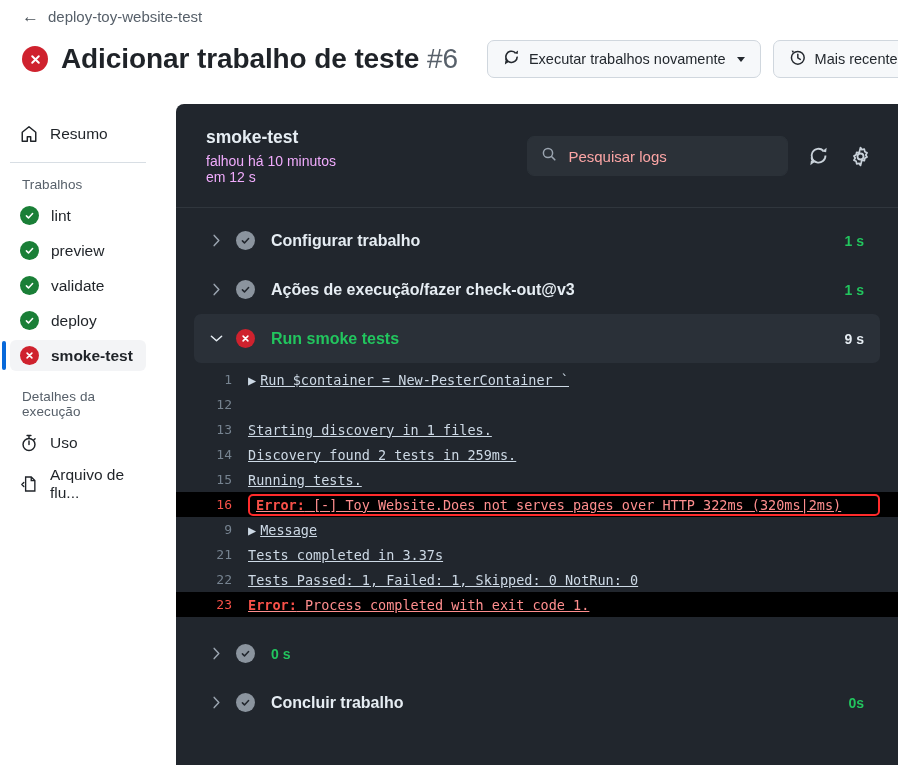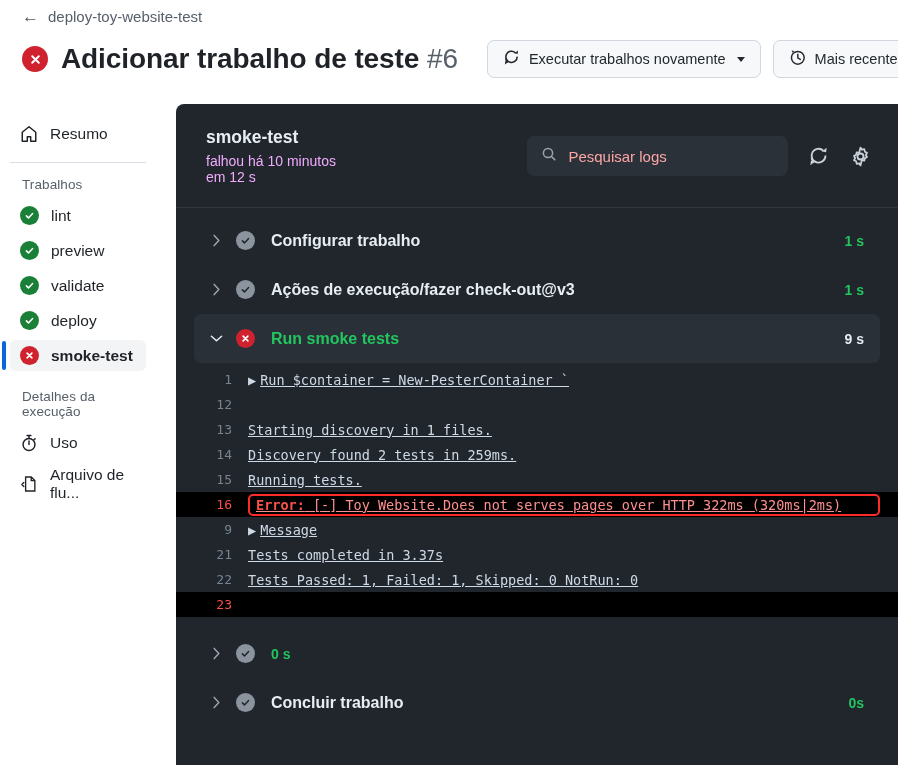--- a/index.html
+++ b/index.html
@@ -411,20 +411,21 @@
       <div class="log-line">
         <span class="ln">21</span>
         <span class="txt">Tests completed in 3.37s</span>
       </div>
       <div class="log-line">
         <span class="ln">22</span>
         <span class="txt">Tests Passed: 1, Failed: 1, Skipped: 0 NotRun: 0</span>
       </div>
       <div class="log-line err">
         <span class="ln">23</span>
+        <span class="txt"><span class="kw">Error:</span><span> Process completed with exit code 1.</span></span>
       </div>
     </div>
 
     <div class="step-row" style="margin-top:10px">
       <span class="chev">
         <svg width="11" height="13" viewBox="0 0 10 14">
             <path d="M2.5 1.5l5 5.5-5 5.5" fill="none" stroke="#9aa4af" stroke-width="1.6" stroke-linecap="round" stroke-linejoin="round"></path>
           </svg>
       </span>
       <span class="step-st step-ok">

